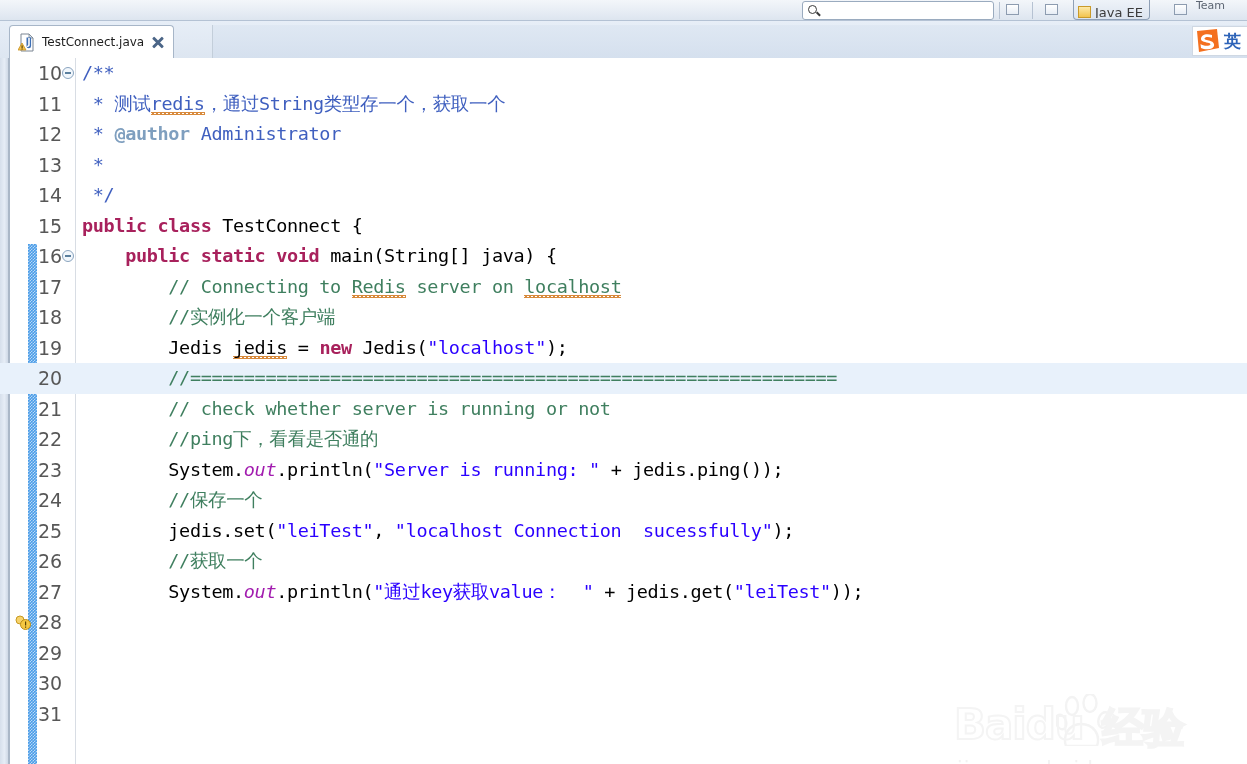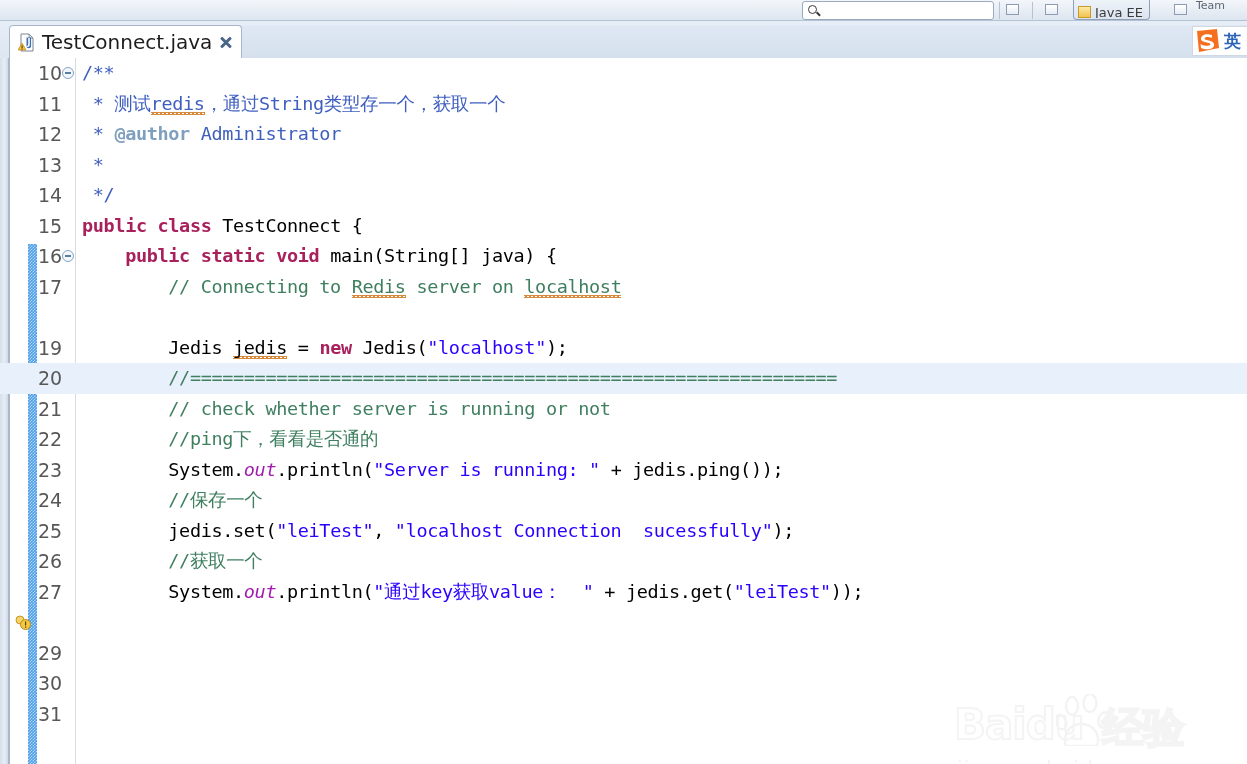--- a/index.html
+++ b/index.html
@@ -125,21 +125,21 @@
     border-bottom: none;
     border-radius: 4px 4px 0 0;
     box-sizing: border-box;
   }
   .tab-icon {
     position: relative;
     width: 17px; height: 19px;
     flex: none;
   }
   .tab-title {
-    font-size: 20px;
+    font-size: 12px;
     color: #1d1d1d;
     white-space: nowrap;
     font-family: "DejaVu Sans", sans-serif;
   }
   .tab-close {
     position: relative;
     width: 13px; height: 13px;
     flex: none;
     cursor: pointer;
   }
@@ -445,20 +445,24 @@
       <span class="lineno">16</span>
       <span class="fold"></span>
       <span class="code"><span class="plain">    </span><span class="kw">public static void</span><span class="plain"> main(String[] java) {</span></span>
     </div>
 
     <div class="row" style="top:213.5px;">
       <span class="lineno">17</span>
       <span class="code"><span class="cmt">        // Connecting to <span class="squig">Redis</span> server on <span class="squig">localhost</span></span></span>
     </div>
 
+    <div class="row" style="top:244px;">
+      <span class="lineno">18</span>
+      <span class="code"><span class="cmt">        //实例化一个客户端</span></span>
+    </div>
 
     <div class="row" style="top:274.5px;">
       <span class="warn-marker" style="top:282px;">
         <svg width="18" height="17" viewBox="0 0 18 17">
           <circle cx="6" cy="5" r="4" fill="#f7d36b" stroke="#c89a22" stroke-width="1"></circle>
           <circle cx="11.5" cy="9.5" r="5" fill="#f5c842" stroke="#bb8d18" stroke-width="1"></circle>
           <path d="M11 6.5 h1.2 v4 h-1.2 z M11 11.6 h1.2 v1.2 h-1.2 z" fill="#5c4504"></path>
         </svg>
       </span>
       <span class="lineno">19</span>
@@ -498,20 +502,24 @@
     <div class="row" style="top:488px;">
       <span class="lineno">26</span>
       <span class="code"><span class="cmt">        //获取一个</span></span>
     </div>
 
     <div class="row" style="top:518.5px;">
       <span class="lineno">27</span>
       <span class="code"><span class="plain">        System.</span><span class="fld">out</span><span class="plain">.println(</span><span class="str">"通过key获取value：  "</span><span class="plain"> + jedis.get(</span><span class="str">"leiTest"</span><span class="plain">));</span></span>
     </div>
 
+    <div class="row" style="top:549px;">
+      <span class="lineno">28</span>
+      <span class="code"></span>
+    </div>
 
     <div class="row" style="top:579.5px;">
       <span class="lineno">29</span>
       <span class="code"></span>
     </div>
 
     <div class="row" style="top:610px;">
       <span class="lineno">30</span>
       <span class="code"></span>
     </div>

